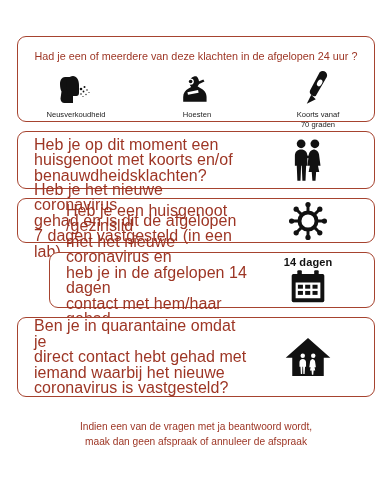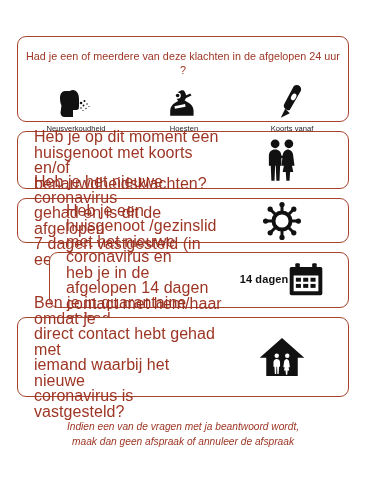--- a/index.html
+++ b/index.html
@@ -11,21 +11,21 @@
     height: 479px;
     background: #ffffff;
     font-family: "Liberation Sans", sans-serif;
     overflow: hidden;
   }
   .poster {
     position: relative;
     width: 378px;
     height: 479px;
     box-sizing: border-box;
-    padding: 36px 29px 0 17px;
+    padding: 36px 3px 0 17px;
   }
   .qbox {
     position: relative;
     box-sizing: border-box;
     border: 1px solid #a6432f;
     border-radius: 9px;
     background: #ffffff;
     margin-bottom: 9px;
     display: flex;
     align-items: center;
@@ -80,39 +80,39 @@
     align-items: center;
     width: 100%;
     box-sizing: border-box;
     padding: 0 6px 0 16px;
   }
   .qbody .qtext { flex: 1 1 auto; }
   .qicon {
     flex: 0 0 auto;
     width: 120px;
     display: flex;
+    flex-direction: column;
     align-items: center;
     justify-content: center;
   }
   .cal-label {
     color: #111111;
     font-size: 11px;
     font-weight: bold;
     margin-bottom: 2px;
     letter-spacing: 0.1px;
   }
   .box2 { height: 58px; }
   .box3 { height: 45px; }
   .box4 { height: 56px; margin-left: 32px; }
   .box5 { height: 80px; }
   .footer {
     margin-top: 9px;
     text-align: center;
     color: #9d3524;
-    font-style: italic;
     font-size: 10.2px;
     line-height: 15px;
     white-space: pre-line;
     padding: 13px 6px 0 6px;
   }
   svg { display: block; }
 </style>
 </head>
 <body>
 
@@ -161,21 +161,21 @@
         <span class="glyph">
           <svg width="30" height="36" viewBox="0 0 48 64">
             <g fill="#111111">
               <path d="M38 4c-3-3-8-3-11 0L10 36c-1 2-1 5 1 7l2 2c2 2 5 2 7 1L38 15c3-3 3-8 0-11z"></path>
               <path d="M12 44 L4 60 L20 52z"></path>
               <ellipse cx="27" cy="23" rx="4.2" ry="6.4" fill="#ffffff" transform="rotate(30 27 23)"></ellipse>
             </g>
           </svg>
         </span>
         <span class="cap">Koorts vanaf
-38 graden</span>
+70 graden</span>
       </div>
 
 
     </div>
   </div>
 
   <div class="qbox box2">
     <div class="qbody">
       <div class="qtext">Heb je op dit moment een
 huisgenoot met koorts en/of

